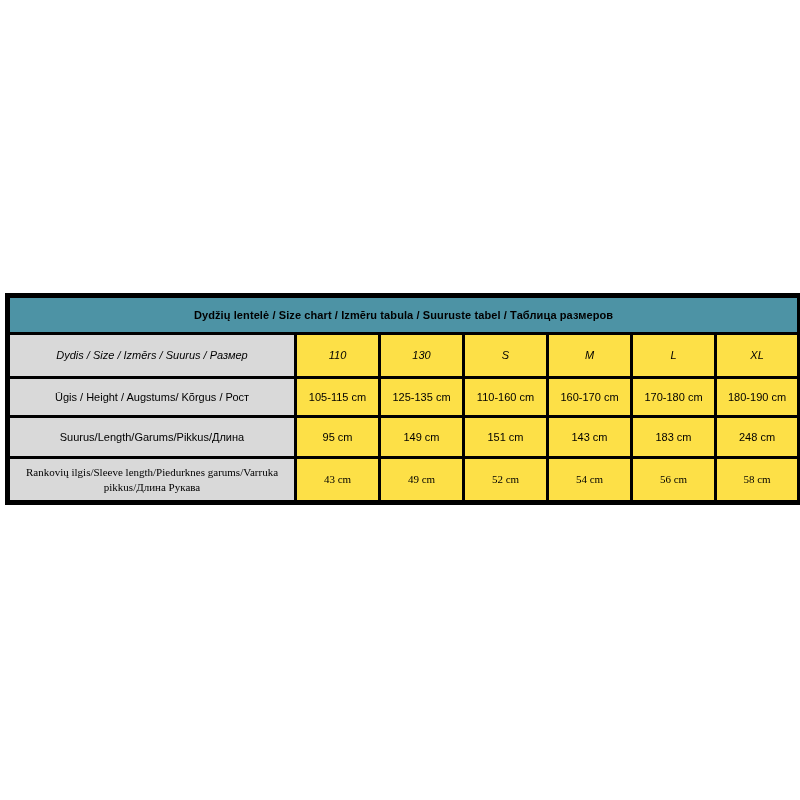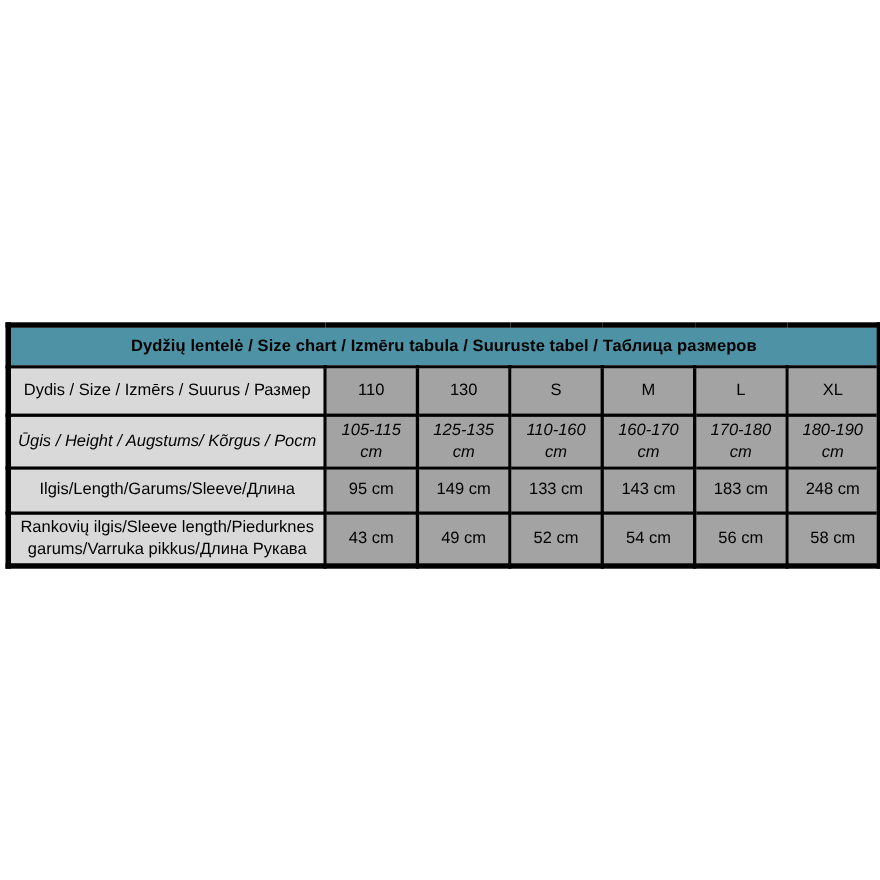--- a/index.html
+++ b/index.html
@@ -24,43 +24,43 @@
     top: 293px;
     width: 792px;
     border-collapse: collapse;
     table-layout: fixed;
     border: 5px solid var(--border-color, #000);
   }
   table.size-chart td {
     border: 3px solid var(--border-color, #000);
     text-align: center;
     vertical-align: middle;
-    font-size: 15px;
+    font-size: 11px;
     line-height: 1.35;
     padding: 2px 4px;
     overflow: hidden;
   }
   td.title-cell {
     background: var(--header-bg, #4D93A5);
     font-weight: bold;
     font-size: 13.5px;
     height: 30px;
     letter-spacing: 0.1px;
   }
   td.label-cell {
     background: var(--label-bg, #D9D9D9);
     padding: 2px 14px;
   }
   td.value-cell {
-    background: #a3a3a3;
+    background: #fde047;
   }
-  tr.row-sizes   { height: 44px; }
-  tr.row-height  { height: 39px; font-style: italic; }
+  tr.row-sizes   { height: 44px; font-style: italic; }
+  tr.row-height  { height: 39px; }
   tr.row-length  { height: 41px; }
-  tr.row-sleeve  { height: 45px; }
+  tr.row-sleeve  { height: 45px; font-family: Liberation Serif, serif; }
 </style>
 </head>
 <body style="background: rgb(255, 255, 255);">
 
 <div class="page">
   <table class="size-chart">
     <colgroup>
       <col style="width: 288px">
       <col style="width: 84px">
         <col style="width: 84px">
@@ -85,24 +85,24 @@
       <tr class="row-height">
         <td class="label-cell">Ūgis / Height / Augstums/ Kõrgus / Рост</td>
         <td class="value-cell">105-115 cm</td>
         <td class="value-cell">125-135 cm</td>
         <td class="value-cell">110-160 cm</td>
         <td class="value-cell">160-170 cm</td>
         <td class="value-cell">170-180 cm</td>
         <td class="value-cell">180-190 cm</td>
       </tr>
       <tr class="row-length">
-        <td class="label-cell">Ilgis/Length/Garums/Sleeve/Длина</td>
+        <td class="label-cell">Suurus/Length/Garums/Pikkus/Длина</td>
         <td class="value-cell">95 cm</td>
         <td class="value-cell">149 cm</td>
-        <td class="value-cell">133 cm</td>
+        <td class="value-cell">151 cm</td>
         <td class="value-cell">143 cm</td>
         <td class="value-cell">183 cm</td>
         <td class="value-cell">248 cm</td>
       </tr>
       <tr class="row-sleeve">
         <td class="label-cell">Rankovių ilgis/Sleeve length/Piedurknes garums/Varruka pikkus/Длина Рукава</td>
         <td class="value-cell">43 cm</td>
         <td class="value-cell">49 cm</td>
         <td class="value-cell">52 cm</td>
         <td class="value-cell">54 cm</td>

